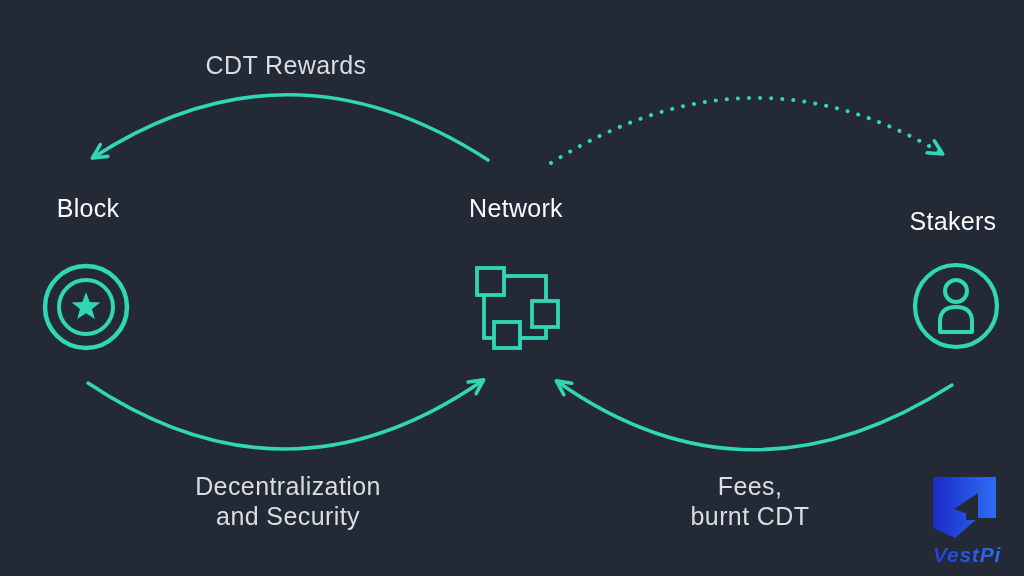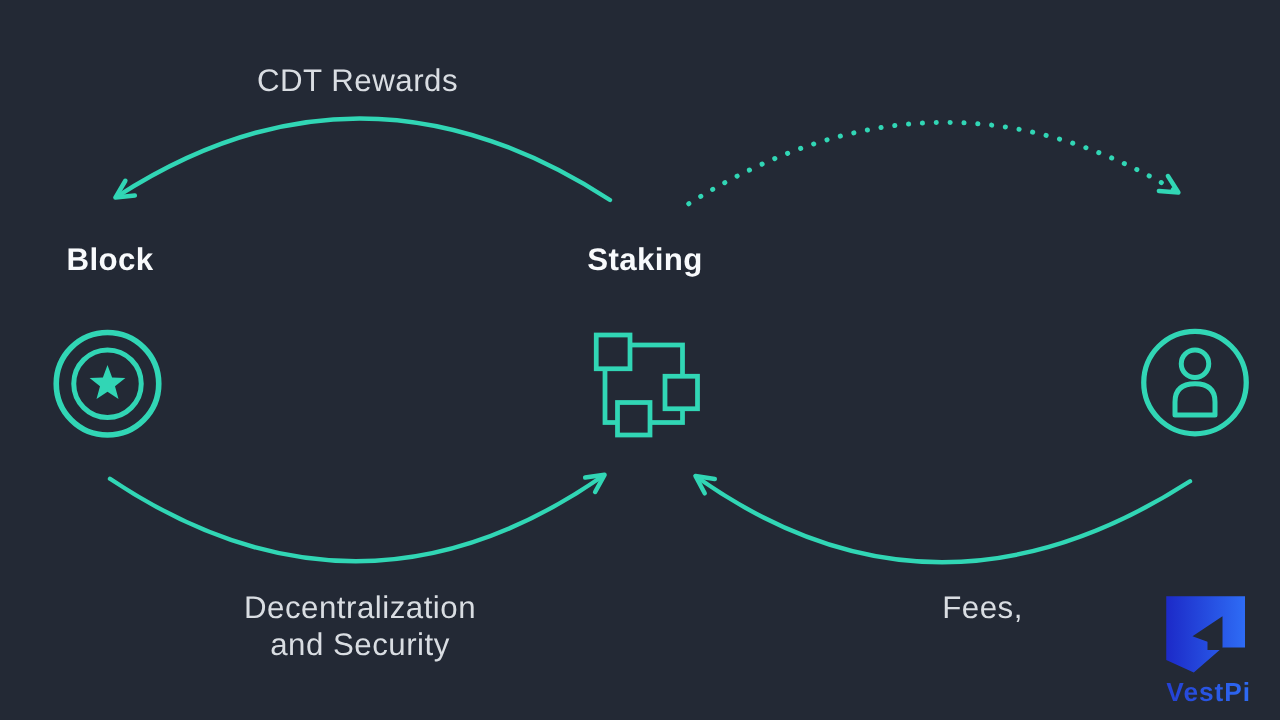--- a/index.html
+++ b/index.html
@@ -30,21 +30,21 @@
     letter-spacing: 0.4px;
     line-height: 30px;
     white-space: nowrap;
   }
   .node-label {
     position: absolute;
     transform: translateX(-50%);
     text-align: center;
     color: #f8fafc;
     font-size: 25px;
-    font-weight: 700;
+    font-weight: 400;
     letter-spacing: 0.3px;
     line-height: 29px;
     white-space: nowrap;
   }
   .node-icon {
     position: absolute;
   }
   .brand {
     position: absolute;
   }
@@ -53,20 +53,21 @@
     transform: translateX(-50%);
     font-size: 21px;
     font-weight: 700;
     letter-spacing: 0.8px;
     color: #2b57ec;
     background: linear-gradient(90deg, #2440d4, #2e6cf5);
     -webkit-background-clip: text;
     background-clip: text;
     -webkit-text-fill-color: transparent;
     white-space: nowrap;
+    font-style: italic;
   }
 </style>
 </head>
 <body>
 
 <div class="canvas">
 
   <svg class="arcs-layer" width="1024" height="576" viewBox="0 0 1024 576">
     <defs>
       <marker id="arrowhead" markerUnits="userSpaceOnUse" markerWidth="26" markerHeight="26" refX="15" refY="13" orient="auto">
@@ -83,43 +84,45 @@
     <path d="M952,385 Q748,516 558,382" fill="none" stroke="#31D6B5" stroke-width="3.5" stroke-linecap="round" marker-end="url(#arrowhead)"></path>
   </svg>
 
   <div class="flow-label" style="left:286px; top:50px;">CDT Rewards</div>
 
   <div class="flow-label" style="left:288px; top:471px;">
     <div>Decentralization</div>
     <div>and Security</div>
   </div>
 
-  <div class="flow-label" style="left:750px; top:471px;margin-left:36px;">
+  <div class="flow-label" style="left:750px; top:471px;">
     <div>Fees,</div>
+    <div>burnt CDT</div>
   </div>
 
   <div class="node-label" style="left:88px; top:194px;">
     <div>Block</div>
   </div>
   <svg class="node-icon" style="left:41px; top:262px;" width="90" height="90" viewBox="0 0 90 90">
     <circle cx="45" cy="45" r="41" fill="none" stroke="#31D6B5" stroke-width="4.5"></circle>
     <circle cx="45" cy="45" r="27" fill="none" stroke="#31D6B5" stroke-width="4"></circle>
     <polygon fill="#31D6B5" points="45,30 48.7,39.9 59.3,40.4 51,46.9 53.8,57.1 45,51.3 36.2,57.1 39,46.9 30.7,40.4 41.3,39.9"></polygon>
   </svg>
 
   <div class="node-label" style="left:516px; top:194px;">
-    <div>Staking</div>
+    <div>Network</div>
   </div>
   <svg class="node-icon" style="left:474px; top:264px;" width="90" height="90" viewBox="0 0 90 90">
     <rect x="10" y="12" width="62" height="62" fill="none" stroke="#31D6B5" stroke-width="3.8"></rect>
     <rect x="3" y="4" width="27" height="27" fill="#232935" stroke="#31D6B5" stroke-width="3.8"></rect>
     <rect x="58" y="37" width="26" height="26" fill="#232935" stroke="#31D6B5" stroke-width="3.8"></rect>
     <rect x="20" y="58" width="26" height="26" fill="#232935" stroke="#31D6B5" stroke-width="3.8"></rect>
   </svg>
 
+  <div class="node-label" style="left:953px; top:207px;">Stakers</div>
   <svg class="node-icon" style="left:911px; top:261px;" width="90" height="90" viewBox="0 0 90 90">
     <circle cx="45" cy="45" r="41" fill="none" stroke="#31D6B5" stroke-width="4.2"></circle>
     <circle cx="45" cy="30" r="11" fill="none" stroke="#31D6B5" stroke-width="4"></circle>
     <path d="M29,71 L29,60.5 Q29,46 45,46 Q61,46 61,60.5 L61,71 Z" fill="none" stroke="#31D6B5" stroke-width="4" stroke-linejoin="round"></path>
   </svg>
 
   <svg class="brand" style="left:931px; top:474px;" width="70" height="70" viewBox="0 0 70 70">
     <defs>
       <linearGradient id="pinGrad" x1="0" y1="0" x2="1" y2="0">
         <stop offset="0" stop-color="#1C2AC8"></stop>

